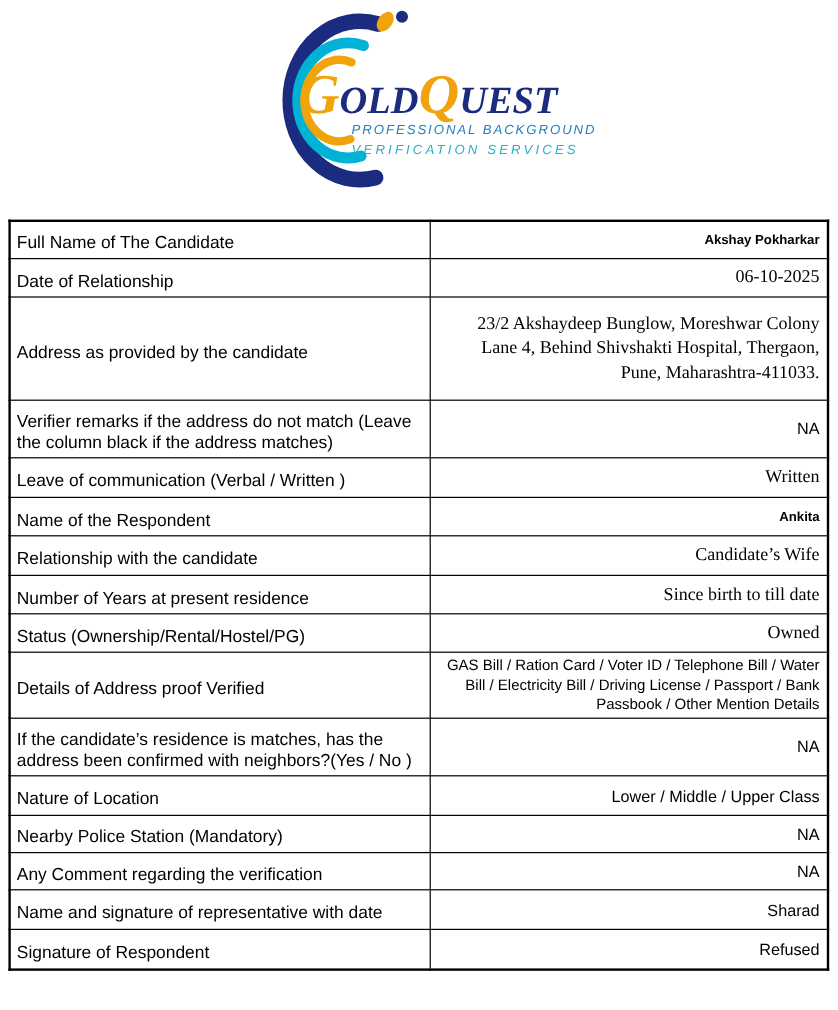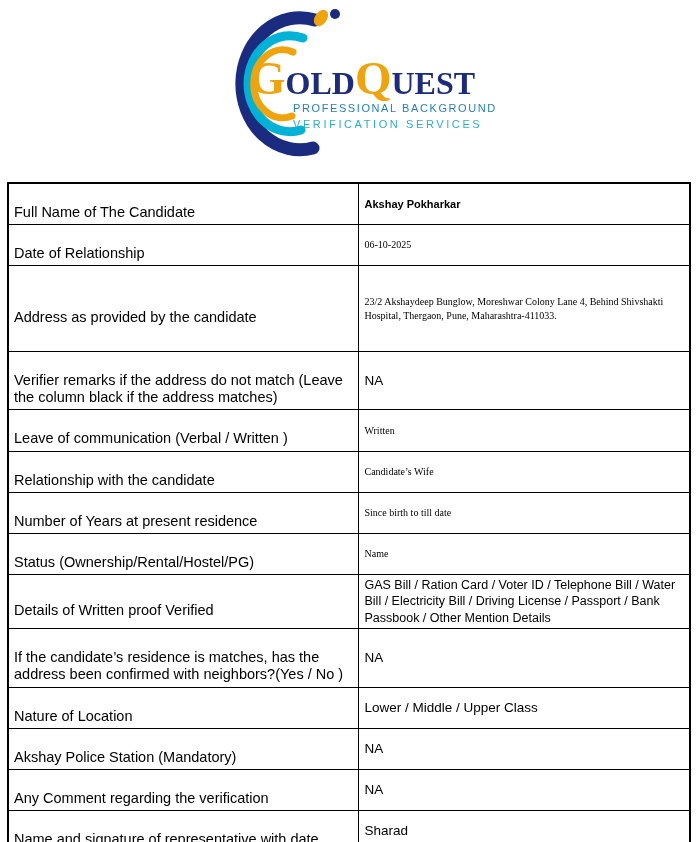--- a/index.html
+++ b/index.html
@@ -7,44 +7,45 @@
   body {
     width: 698px;
     height: 842px;
     font-family: "Liberation Sans", sans-serif;
     color: #000;
     overflow: hidden;
   }
   .logo-wrap {
     width: 312px;
     margin: 6px auto 0 auto;
+    font-style: italic;
   }
   table.verification {
     border-collapse: collapse;
     width: 684px;
     margin: 12px 7px 0 7px;
     table-layout: fixed;
     border: 2px solid #000;
   }
   table.verification td {
     border: 1px solid #000;
   }
   td.label {
     width: 350px;
-    padding: 20px 6px 3px 5px;
+    padding: 10px 6px 3px 5px;
     font-size: 14.5px;
     line-height: 1.18;
     vertical-align: middle;
   }
   td.value {
-    text-align: left;
+    text-align: right;
     vertical-align: middle;
     padding: 2px 6px;
   }
-  .v-serif   { font-family: "Liberation Serif", serif; font-size: 10px; line-height: 1.35; }
+  .v-serif   { font-family: "Liberation Serif", serif; font-size: 15px; line-height: 1.35; }
   .v-serif-sm{ font-family: Liberation Sans, sans-serif; font-size: 13.5px; }
   .v-small-bold { font-size: 11px; font-weight: bold; }
   .v-mixed   { font-size: 12.5px; line-height: 1.32; }
   .v-nature  { font-size: 13.5px; margin-left: 26px; }
   .v-mixed strong, .v-nature strong { font-weight: normal; }
 </style>
 </head>
 <body>
 
 <div class="logo-wrap">
@@ -77,46 +78,50 @@
       <td class="value v-serif">23/2 Akshaydeep Bunglow, Moreshwar Colony Lane 4, Behind Shivshakti Hospital, Thergaon, Pune, Maharashtra-411033.</td>
     </tr>
     <tr style="height:34px">
       <td class="label">Verifier remarks if the address do not match (Leave the column black if the address matches)</td>
       <td class="value v-serif-sm">NA</td>
     </tr>
     <tr style="height:33px">
       <td class="label">Leave of communication (Verbal / Written )</td>
       <td class="value v-serif">Written</td>
     </tr>
+    <tr style="height:32px">
+      <td class="label">Name of the Respondent</td>
+      <td class="value v-small-bold">Ankita</td>
+    </tr>
     <tr style="height:33px">
       <td class="label">Relationship with the candidate</td>
       <td class="value v-serif">Candidate’s Wife</td>
     </tr>
     <tr style="height:32px">
       <td class="label">Number of Years at present residence</td>
       <td class="value v-serif">Since birth to till date</td>
     </tr>
     <tr style="height:32px">
       <td class="label">Status (Ownership/Rental/Hostel/PG)</td>
-      <td class="value v-serif">Name</td>
+      <td class="value v-serif">Owned</td>
     </tr>
     <tr style="height:52px">
-      <td class="label">Details of Written proof Verified</td>
+      <td class="label">Details of Address proof Verified</td>
       <td class="value v-mixed"><span>GAS Bill / Ration Card / Voter ID / Telephone Bill / Water Bill / </span><strong>Electricity Bill</strong><span> / Driving License / Passport / Bank Passbook / Other Mention Details</span></td>
     </tr>
     <tr style="height:32px">
       <td class="label">If the candidate’s residence is matches, has the address been confirmed with neighbors?(Yes / No )</td>
       <td class="value v-serif-sm">NA</td>
     </tr>
     <tr style="height:33px">
       <td class="label">Nature of Location</td>
       <td class="value v-nature"><span>Lower / </span><strong>Middle</strong><span> / Upper Class</span></td>
     </tr>
     <tr style="height:25px">
-      <td class="label">Akshay Police Station (Mandatory)</td>
+      <td class="label">Nearby Police Station (Mandatory)</td>
       <td class="value v-serif-sm">NA</td>
     </tr>
     <tr style="height:31px">
       <td class="label">Any Comment regarding the verification</td>
       <td class="value v-serif-sm">NA</td>
     </tr>
     <tr style="height:33px">
       <td class="label">Name and signature of representative with date</td>
       <td class="value v-serif-sm">Sharad</td>
     </tr>

